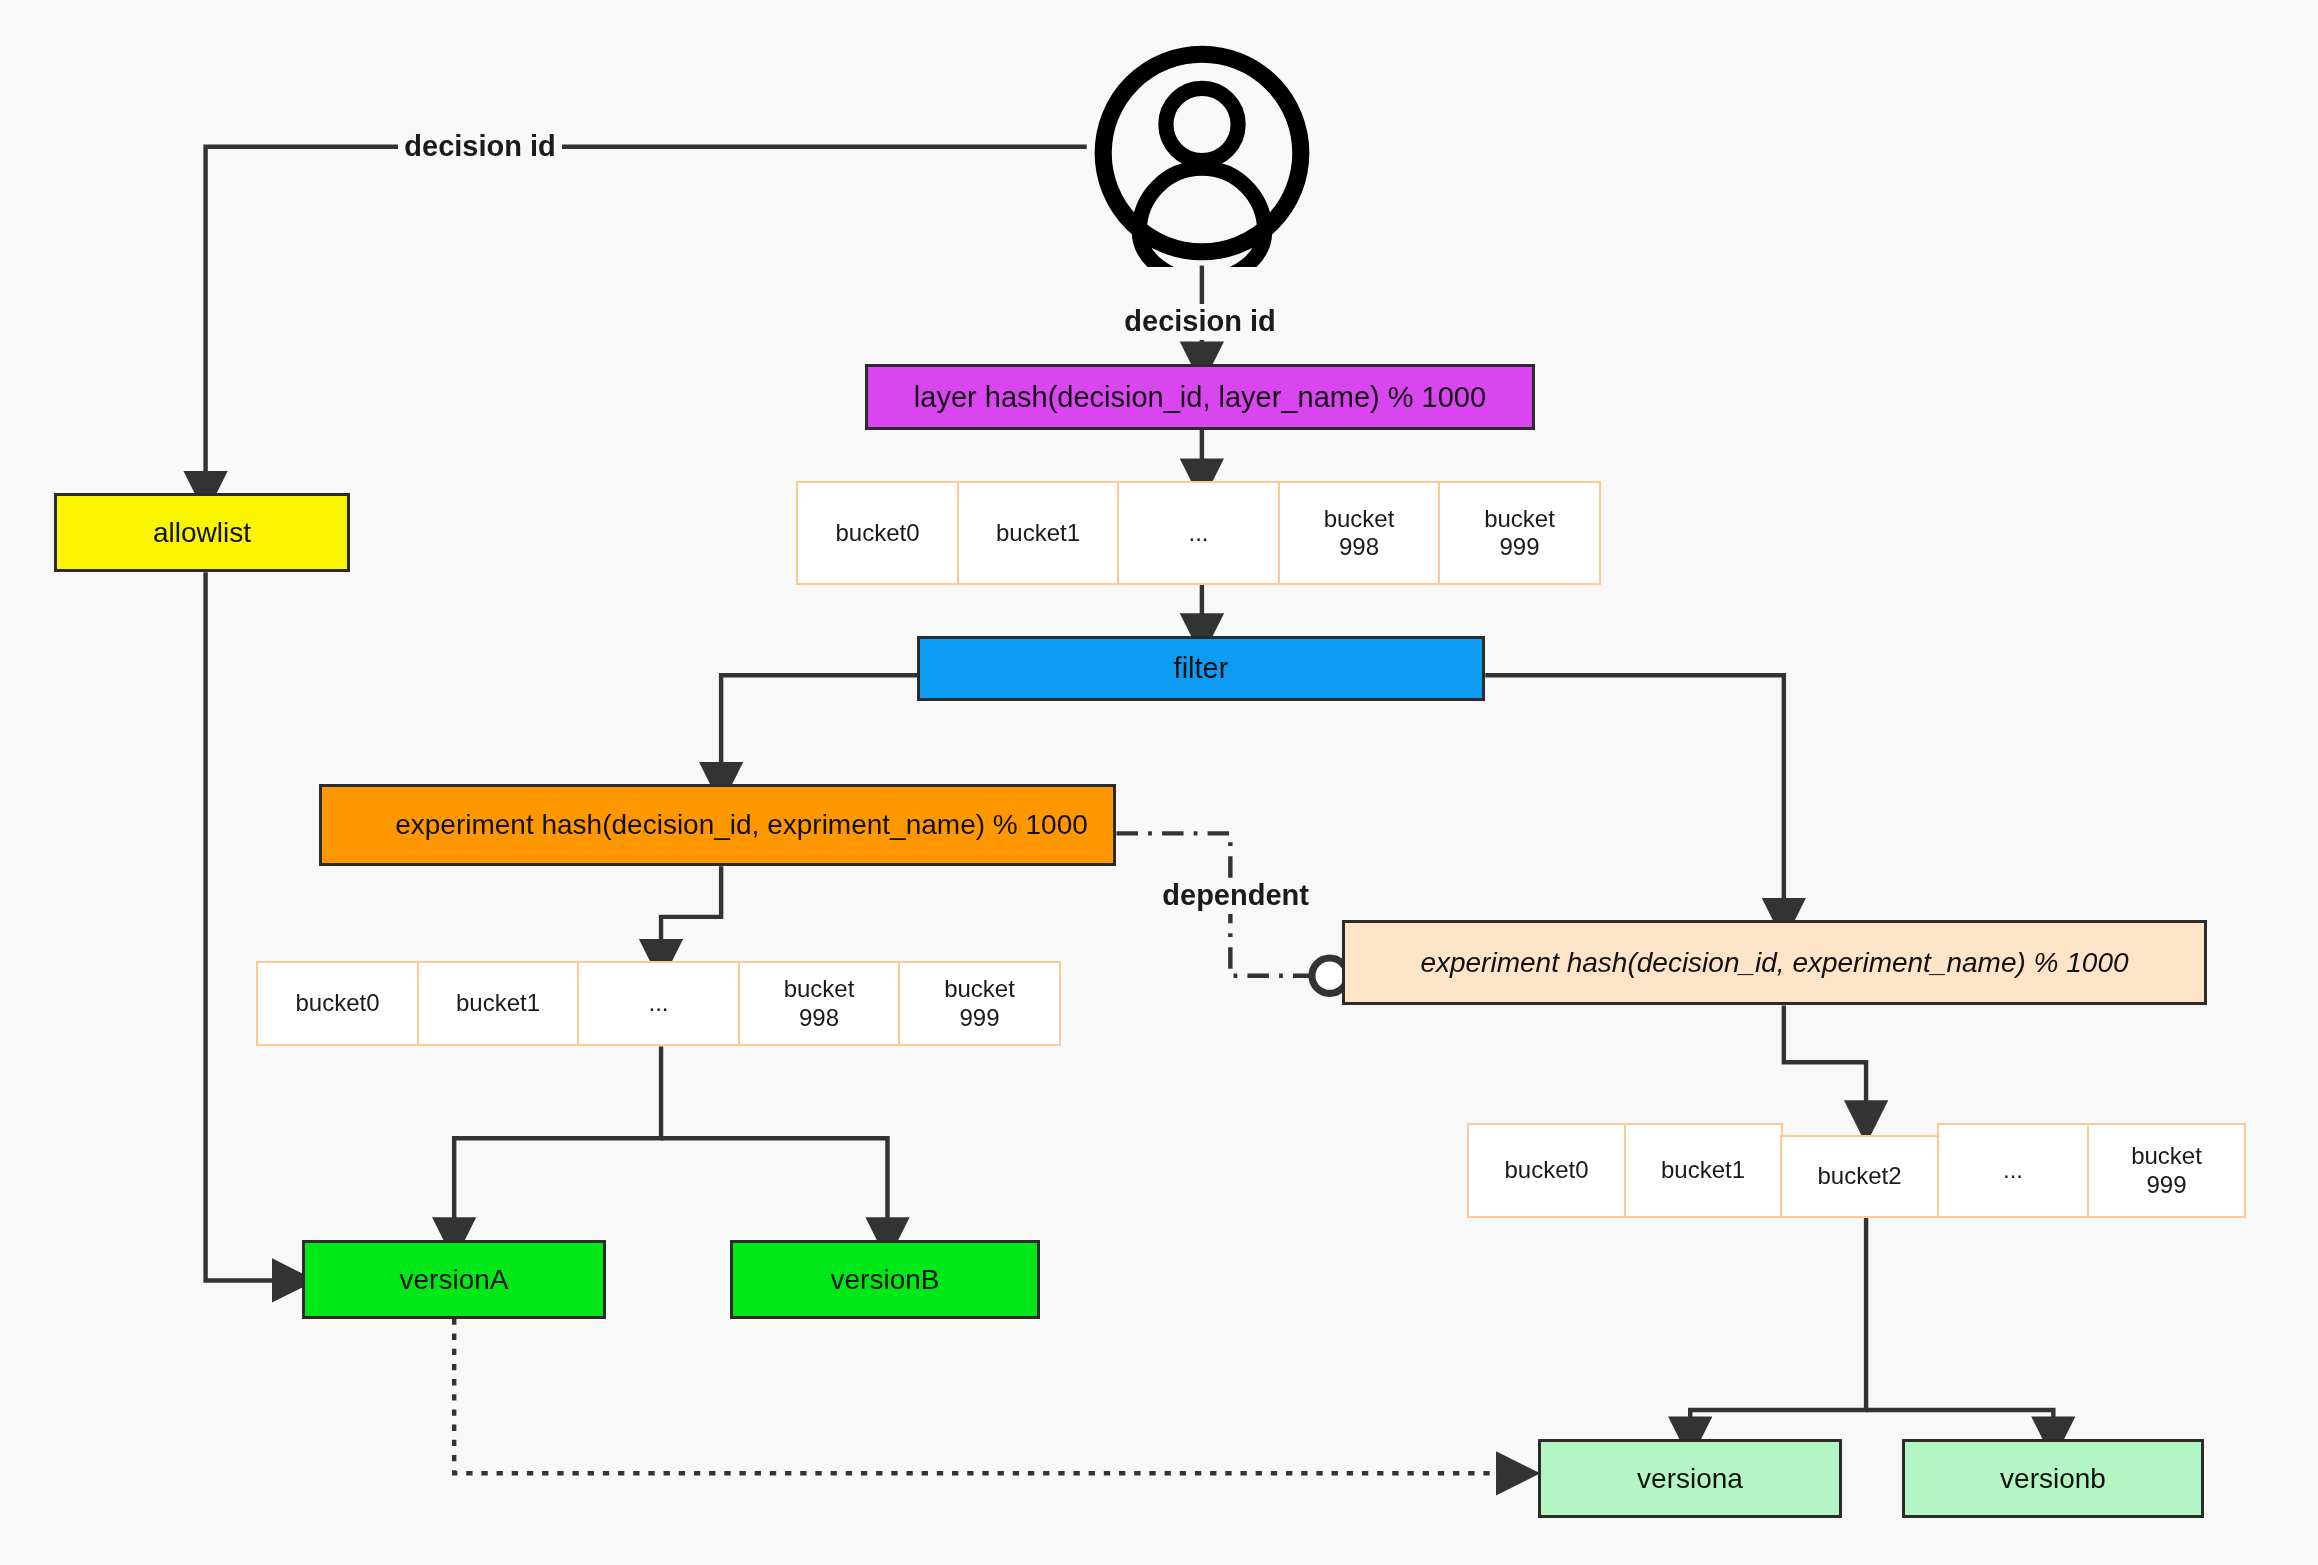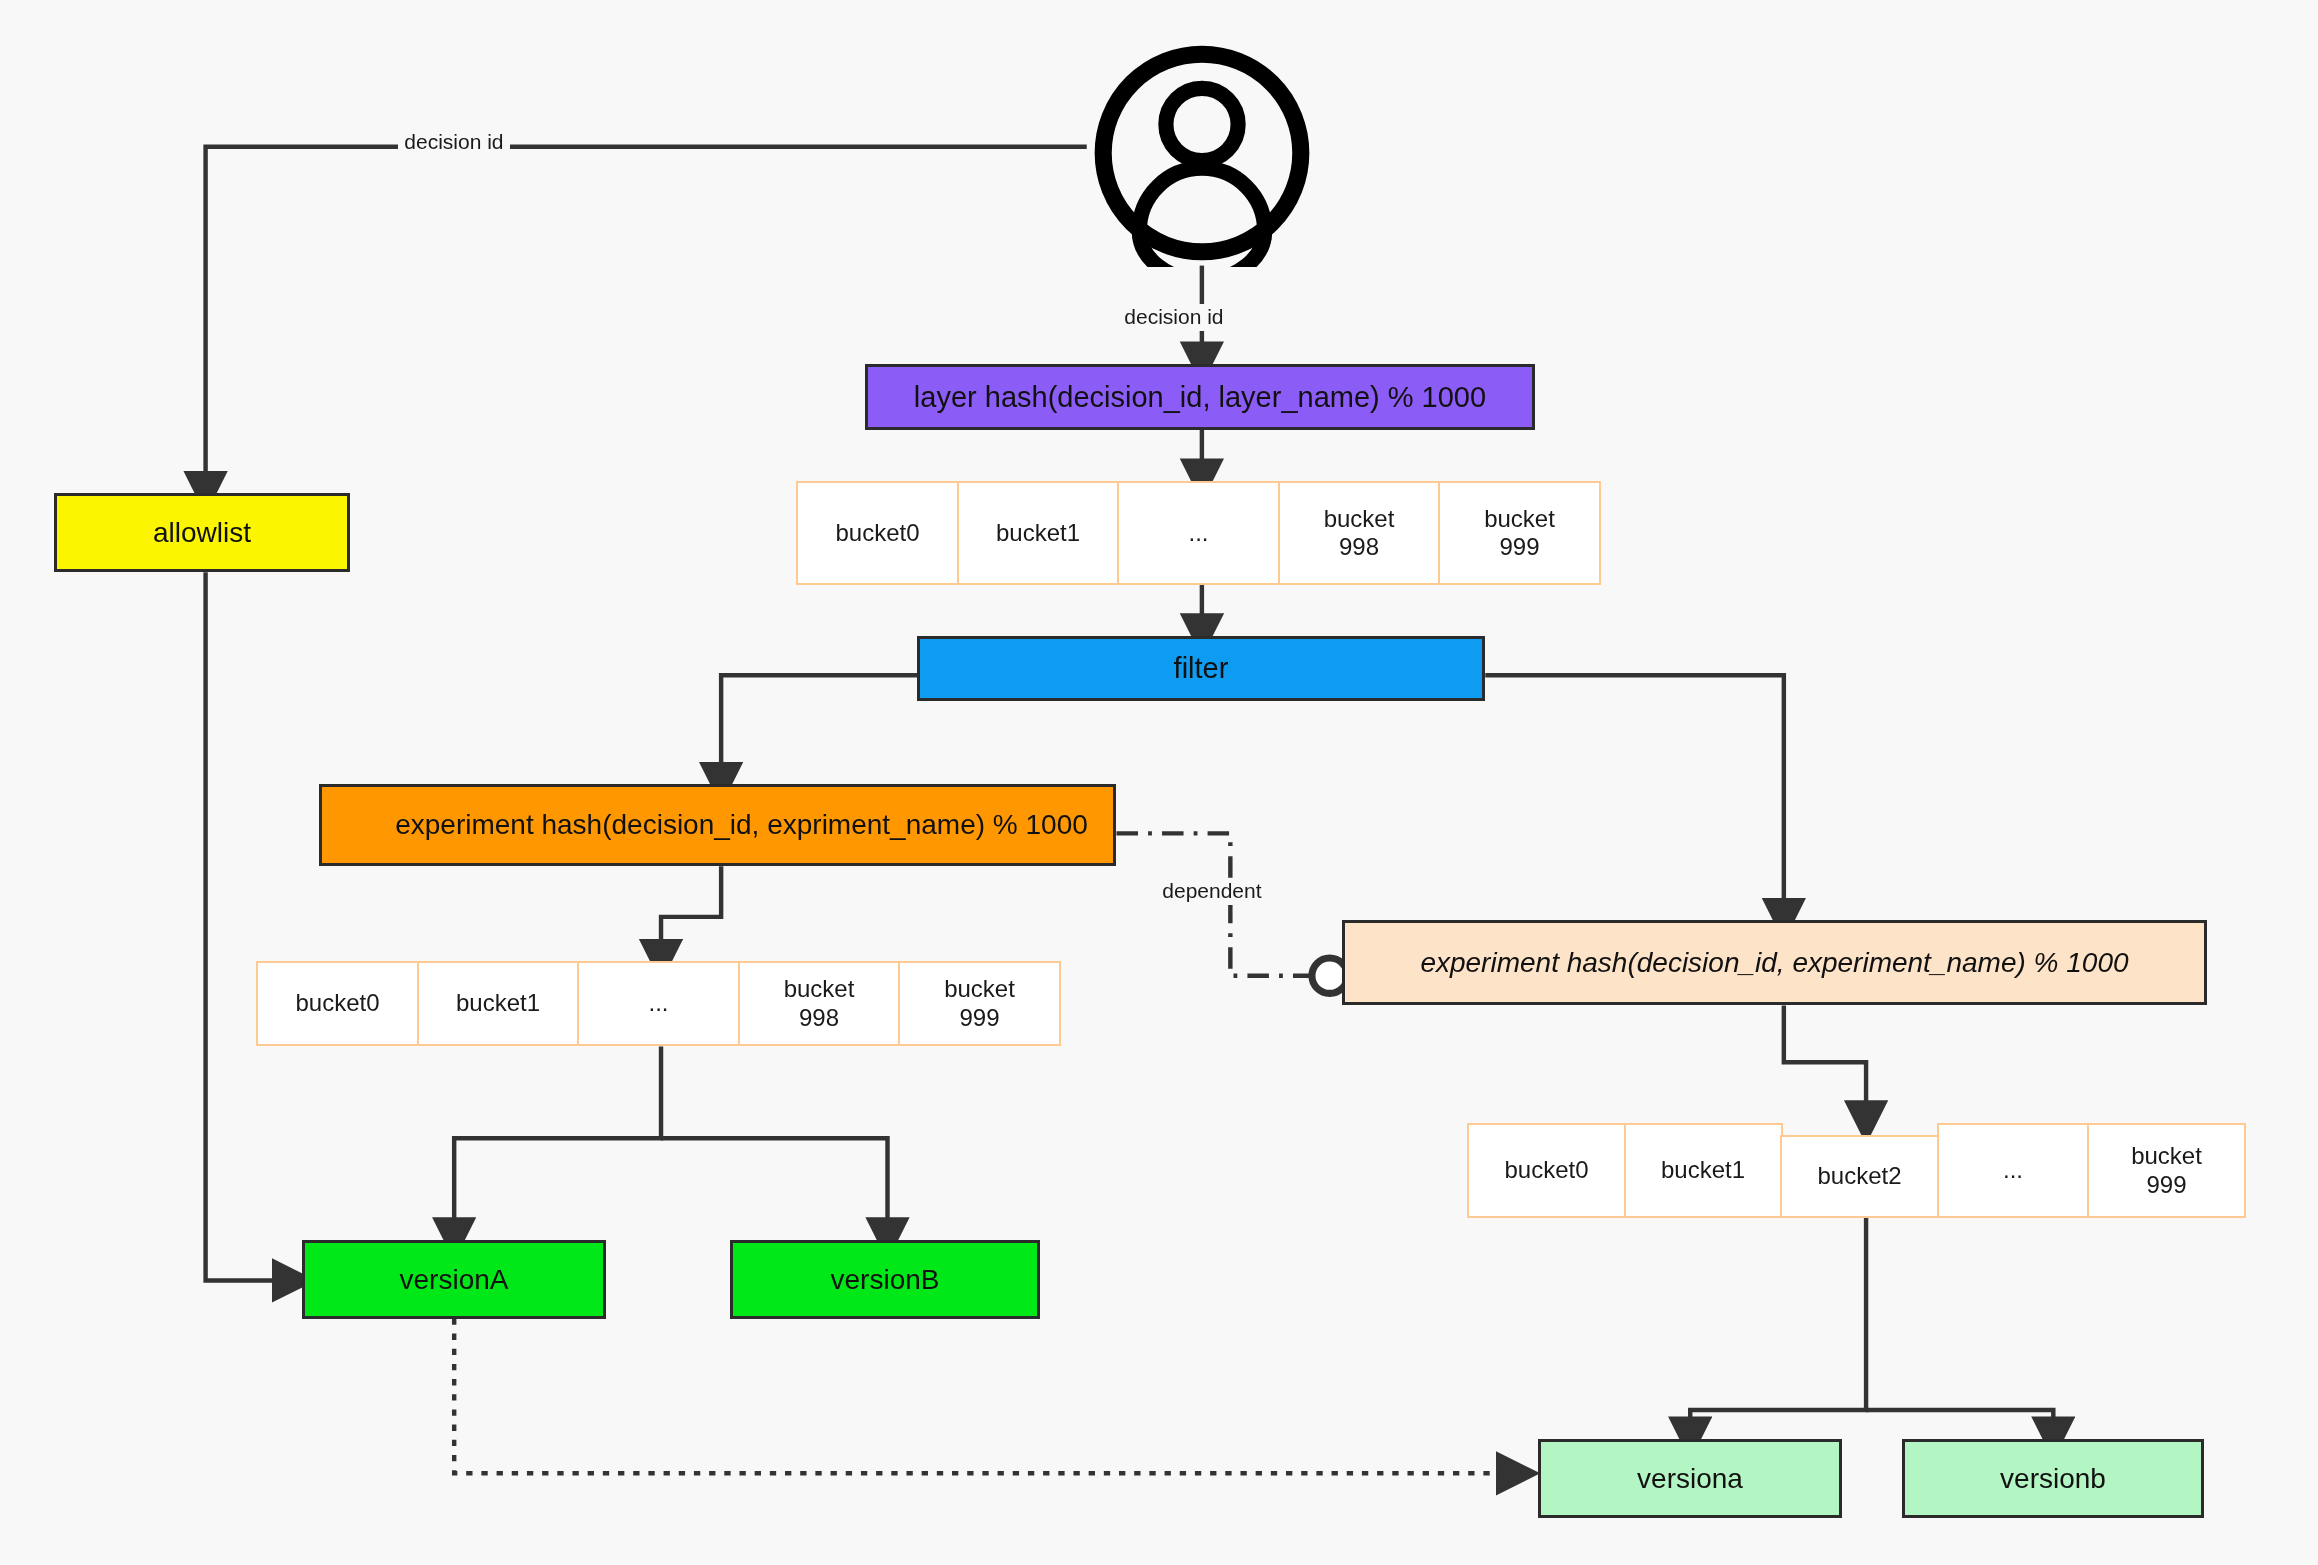--- a/index.html
+++ b/index.html
@@ -31,21 +31,21 @@
     align-items: center;
     justify-content: center;
     border: 3.2px solid #2b2b2b;
     color: #111111;
     text-align: center;
     white-space: nowrap;
     z-index: 5;
   }
   .node-label { pointer-events: none; }
 
-  .n-layer     { background: #8b5cf6; font-size: 29px; }
+  .n-layer     { background: #d946ef; font-size: 29px; }
   .n-filter    { background: #0d9cf2; font-size: 29px; }
   .n-allowlist { background: #fbf500; font-size: 28px; }
   .n-expA      { background: #ff9800; font-size: 28px; }
   .n-expB      { background: #fde3c8; font-size: 28px; font-style: italic; }
   .n-versionA  { background: #00e817; font-size: 28px; }
   .n-versiona  { background: #b4f5c4; font-size: 28px; }
 
   
   .bucket-row {
     position: absolute;
@@ -68,24 +68,25 @@
     padding: 0 3.8px;
   }
   .bucket-cell:last-child { margin-right: 0; }
   .bucket-cell span { display: block; }
 
   
   .edge-label {
     position: absolute;
     background: #f8f8f8;
     color: #1a1a1a;
-    font-size: 21px;
+    font-size: 29px;
     padding: 1.3px 6.3px;
     white-space: nowrap;
     z-index: 6;
+    font-weight: bold;
   }
 
   
   .avatar {
     position: absolute;
     z-index: 6;
   }
 </style>
 </head>
 <body>

